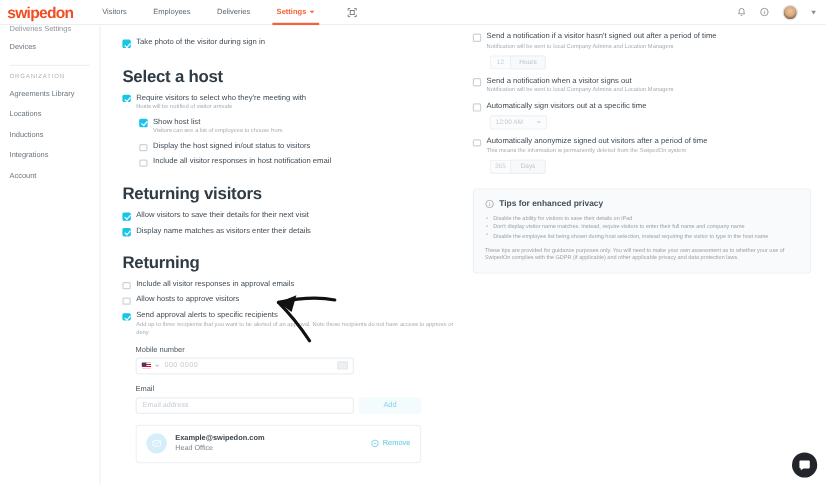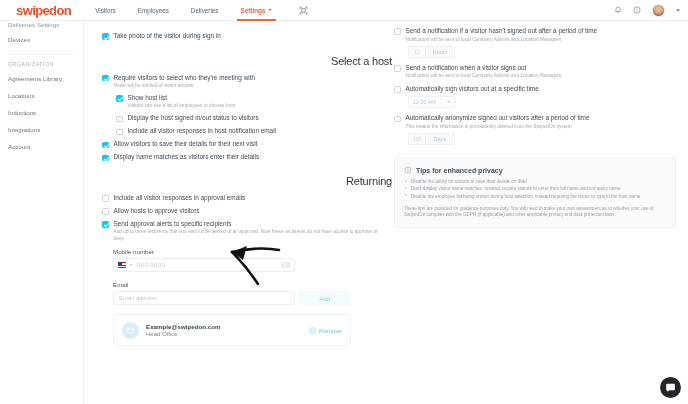--- a/index.html
+++ b/index.html
@@ -11,21 +11,21 @@
     overflow: hidden;
   }
 
   
   .topnav {
     position: absolute; top: 0; left: 0; width: 688px; height: 21px;
     background: #fff; display: flex; align-items: center;
     border-bottom: 1px solid #eceff1;
   }
   .logo {
-    margin-left: 16px; font-size: 13px; font-weight: 700; letter-spacing: -0.6px;
+    margin-left: 6px; font-size: 13px; font-weight: 700; letter-spacing: -0.6px;
     color: #f04e23;
   }
   .navtabs { display: flex; align-items: center; margin-left: 13px; height: 21px; }
   .navtab {
     font-size: 6.3px; color: #5b6670; padding: 0 11px; height: 21px;
     display: flex; align-items: center; position: relative; cursor: pointer;
   }
   .navtab.active { color: #f4623a; font-weight: 600; }
   .navtab.active::after {
     content: ""; position: absolute; left: 7px; right: 7px; bottom: 0;
@@ -69,23 +69,22 @@
 
   
   .main {
     position: absolute; top: 21px; left: 84px; width: 604px; height: 383px;
     background: #fff; overflow: hidden;
   }
   .col-left { position: absolute; left: 18px; top: 0; width: 290px; }
   .col-right { position: absolute; left: 310px; top: 6px; width: 286px; }
 
   h3.section {
-    font-size: 11px; font-weight: 400; color: #2f3b45; margin: 0 0 7px 0;
+    font-size: 14px; font-weight: 700; color: #2f3b45; margin: 0 0 7px 0;
     letter-spacing: -0.2px;
-    text-align: right;
   }
 
   .row { display: flex; align-items: flex-start; margin-bottom: 4.5px; }
   .row.tight { margin-bottom: 2px; }
   .row.indent { margin-left: 14px; }
 
   .cb {
     width: 6.5px; height: 6.5px; border-radius: 1.3px; border: 1px solid #ccd3d9;
     background: #fff; flex: 0 0 auto; margin-top: 1.2px; margin-right: 5px;
     cursor: pointer; position: relative;
@@ -300,20 +299,21 @@
     </div>
     <div class="row indent">
       <span class="cb"></span>
       <div class="lbl">Display the host signed in/out status to visitors</div>
     </div>
     <div class="row indent">
       <span class="cb"></span>
       <div class="lbl">Include all visitor responses in host notification email</div>
     </div>
 
+    <h3 class="section" style="margin-top:13px">Returning visitors</h3>
     <div class="row">
       <span class="cb on"></span>
       <div class="lbl">Allow visitors to save their details for their next visit</div>
     </div>
     <div class="row">
       <span class="cb on"></span>
       <div class="lbl">Display name matches as visitors enter their details</div>
     </div>
 
     <h3 class="section" style="margin-top:13px">Returning</h3>

